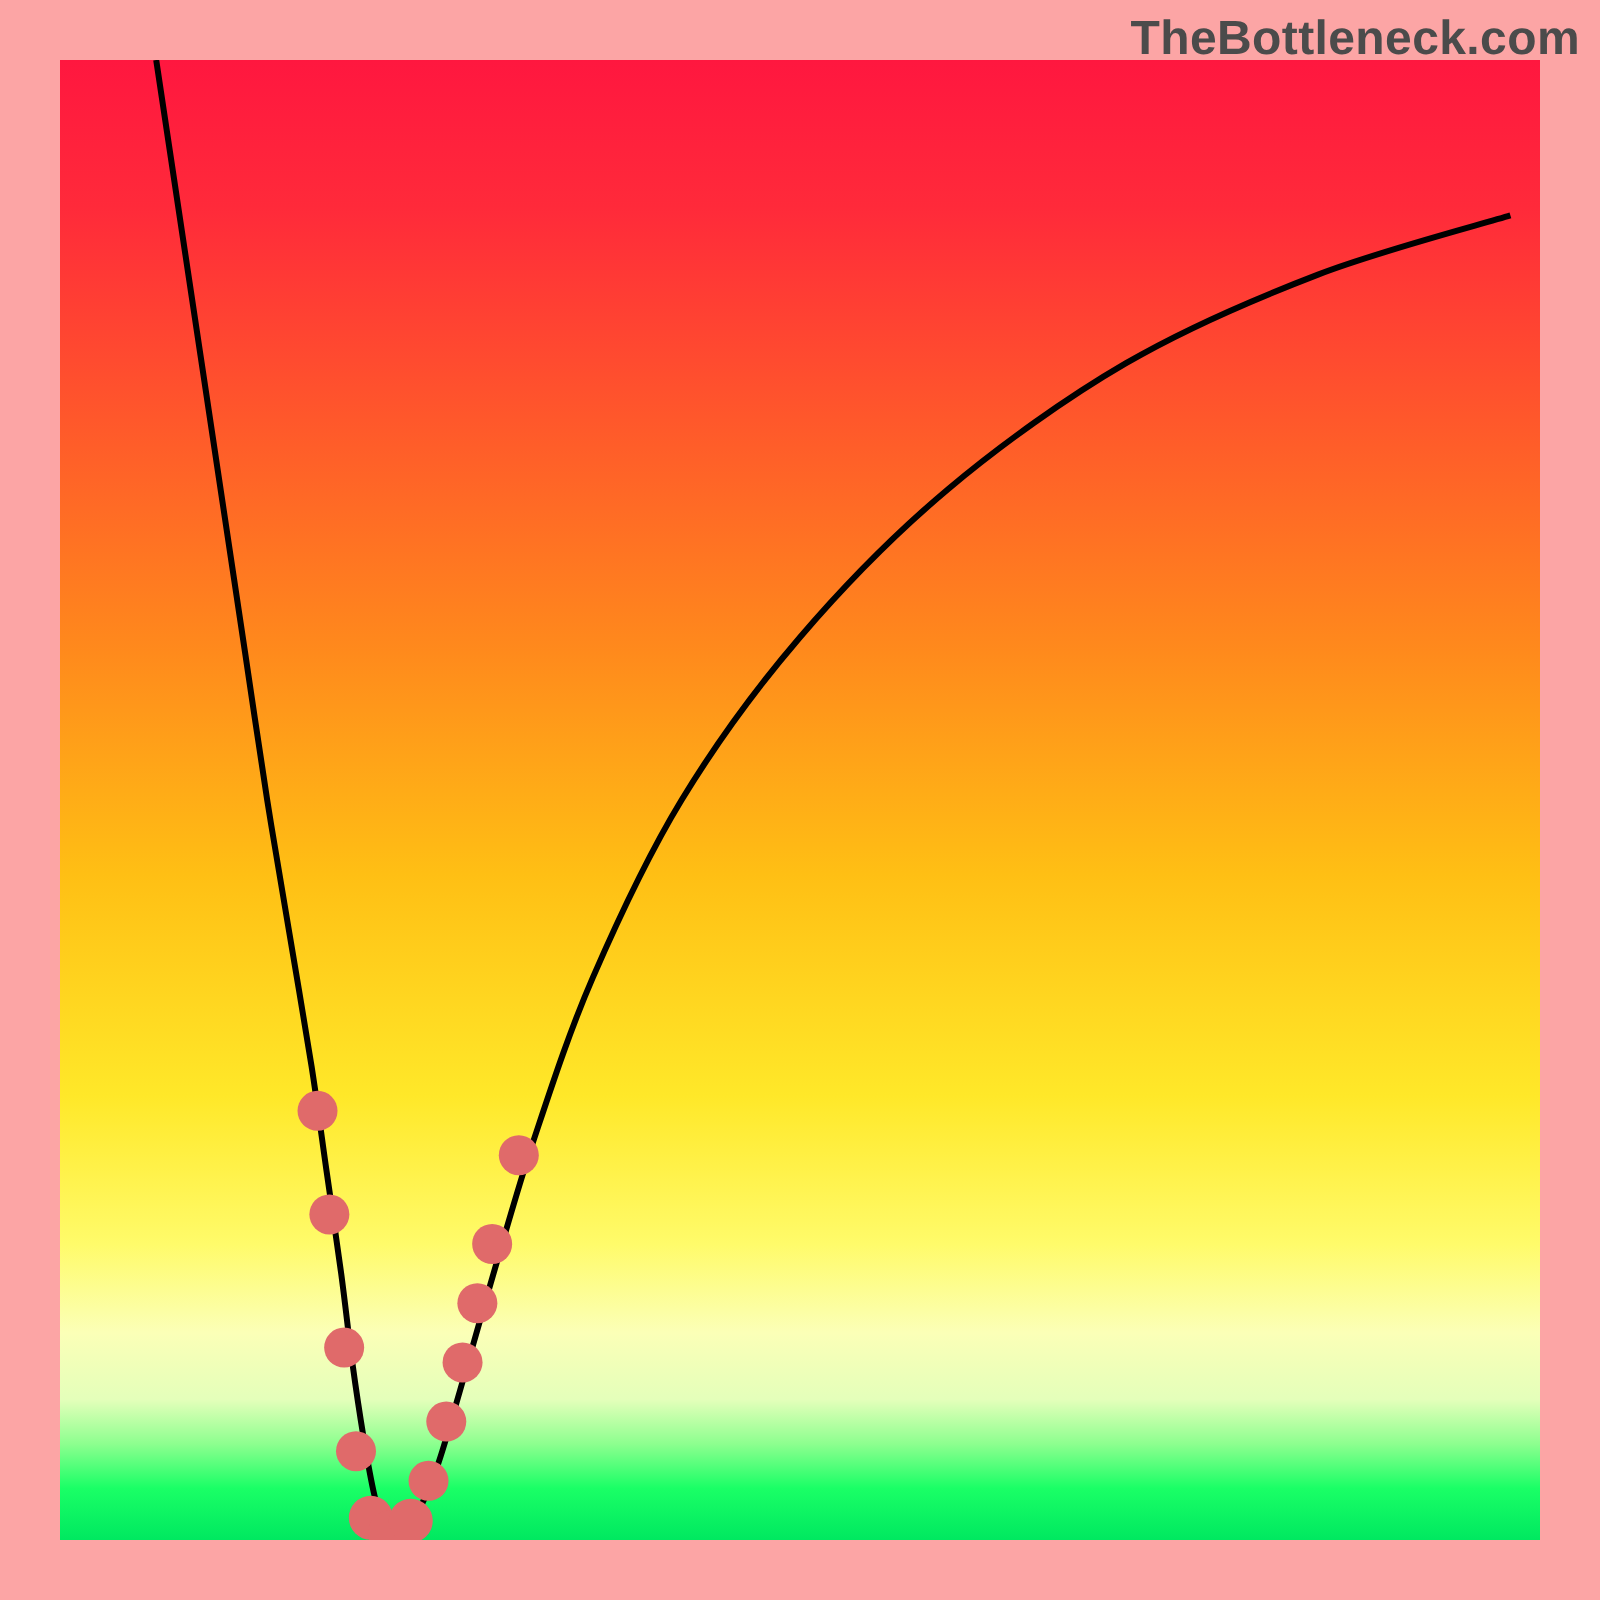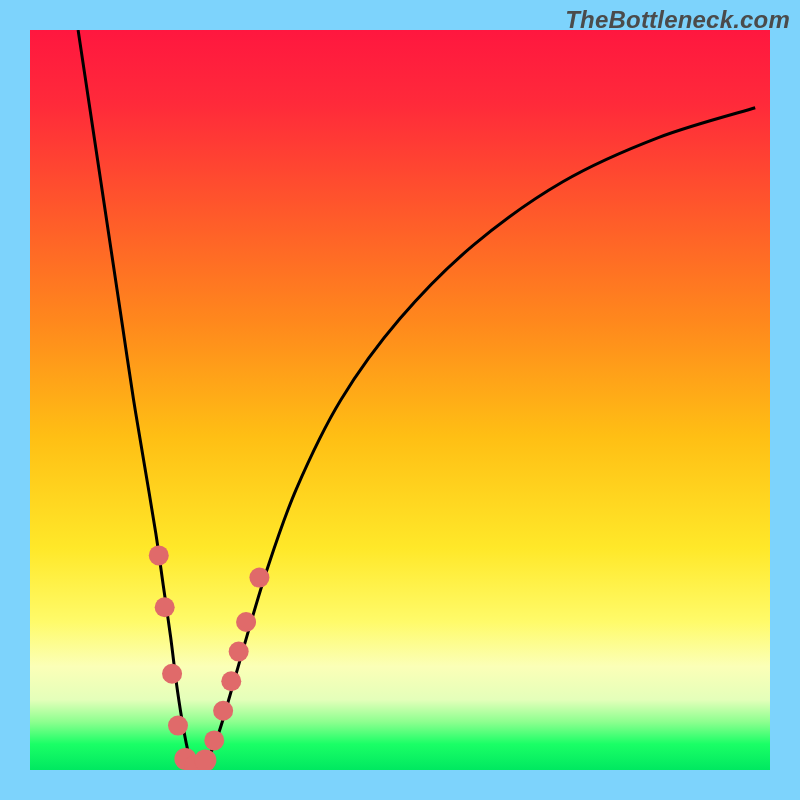--- a/index.html
+++ b/index.html
@@ -7,22 +7,21 @@
     padding: 0;
     width: 800px;
     height: 800px;
     overflow: hidden;
     background: #000;
   }
   .frame {
     position: relative;
     width: 800px;
     height: 800px;
-    background: #7dd3fc;
-    font-style: italic;
+    background: #fca5a5;
   }
   .plot-area {
     position: absolute;
     left: 30px;
     top: 30px;
     width: 740px;
     height: 740px;
   }
   .watermark {
     position: absolute;

